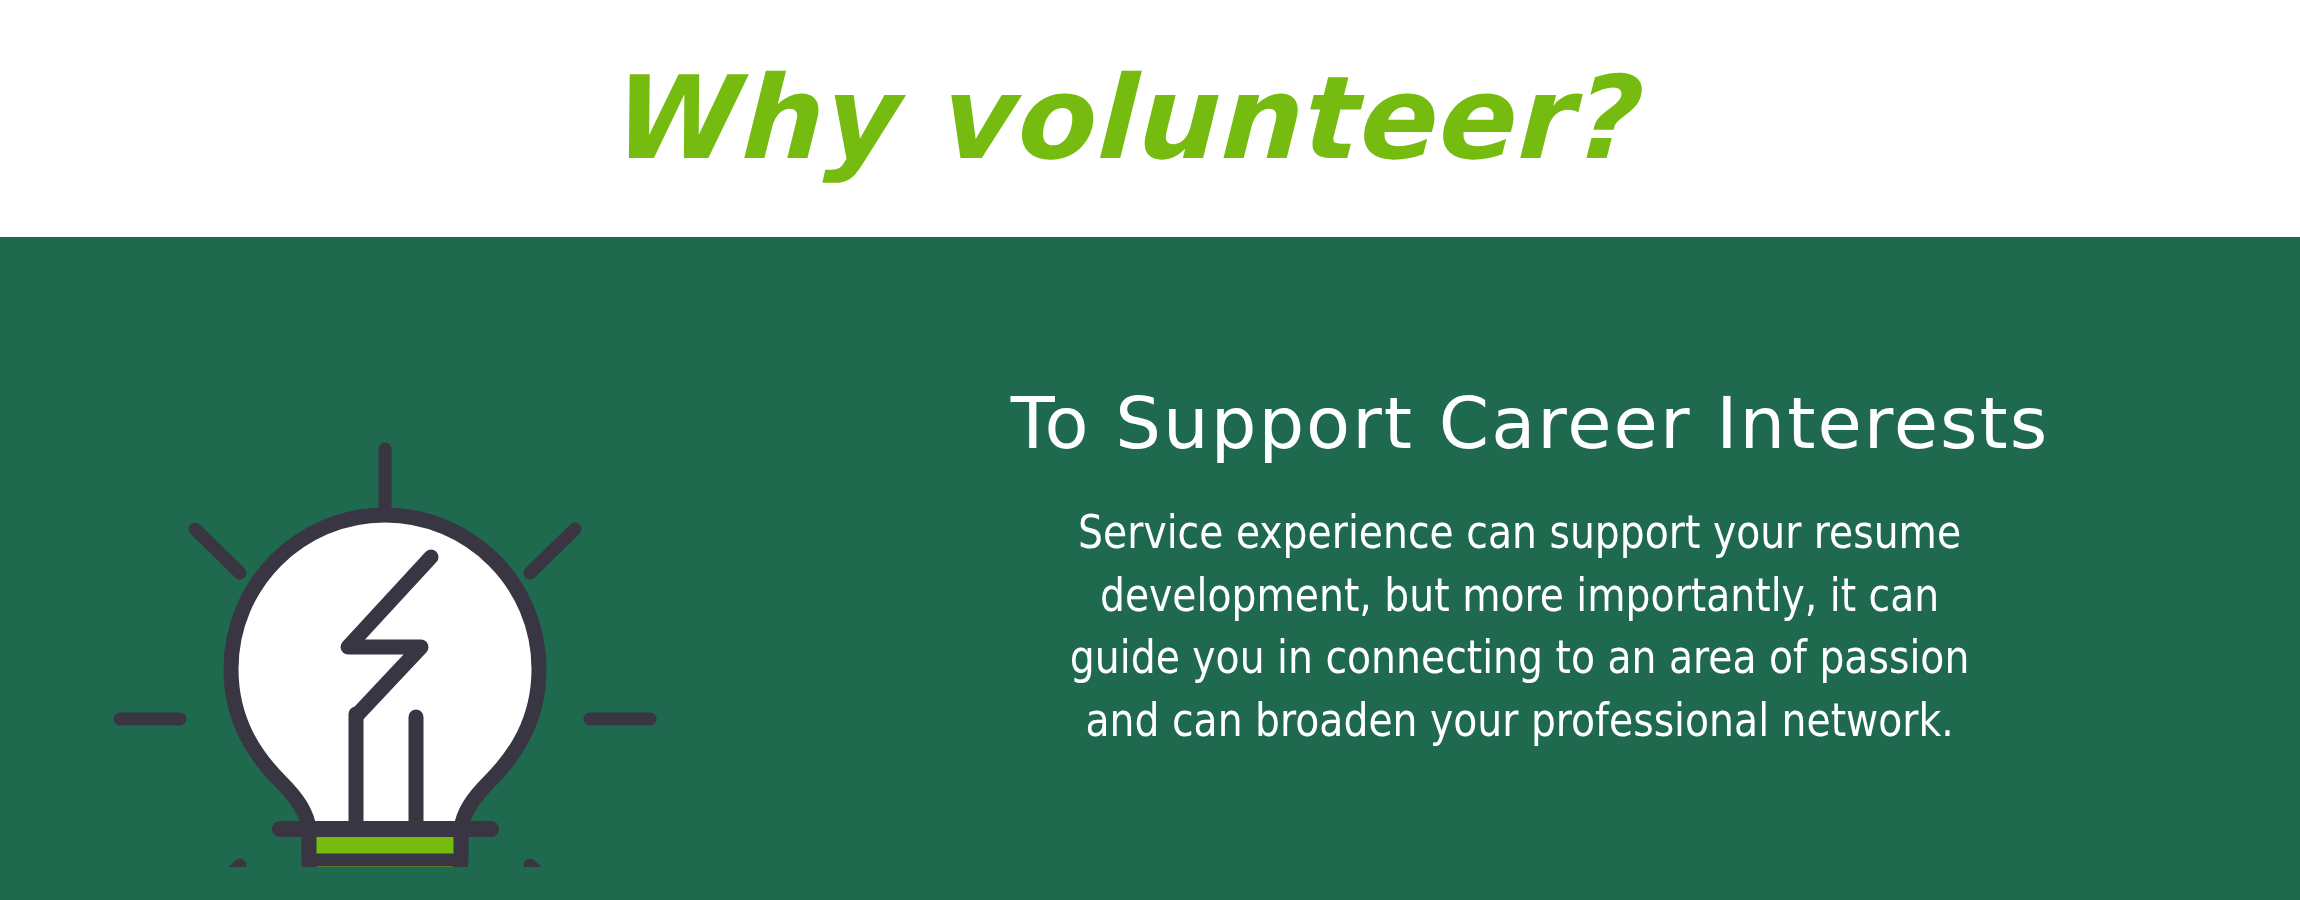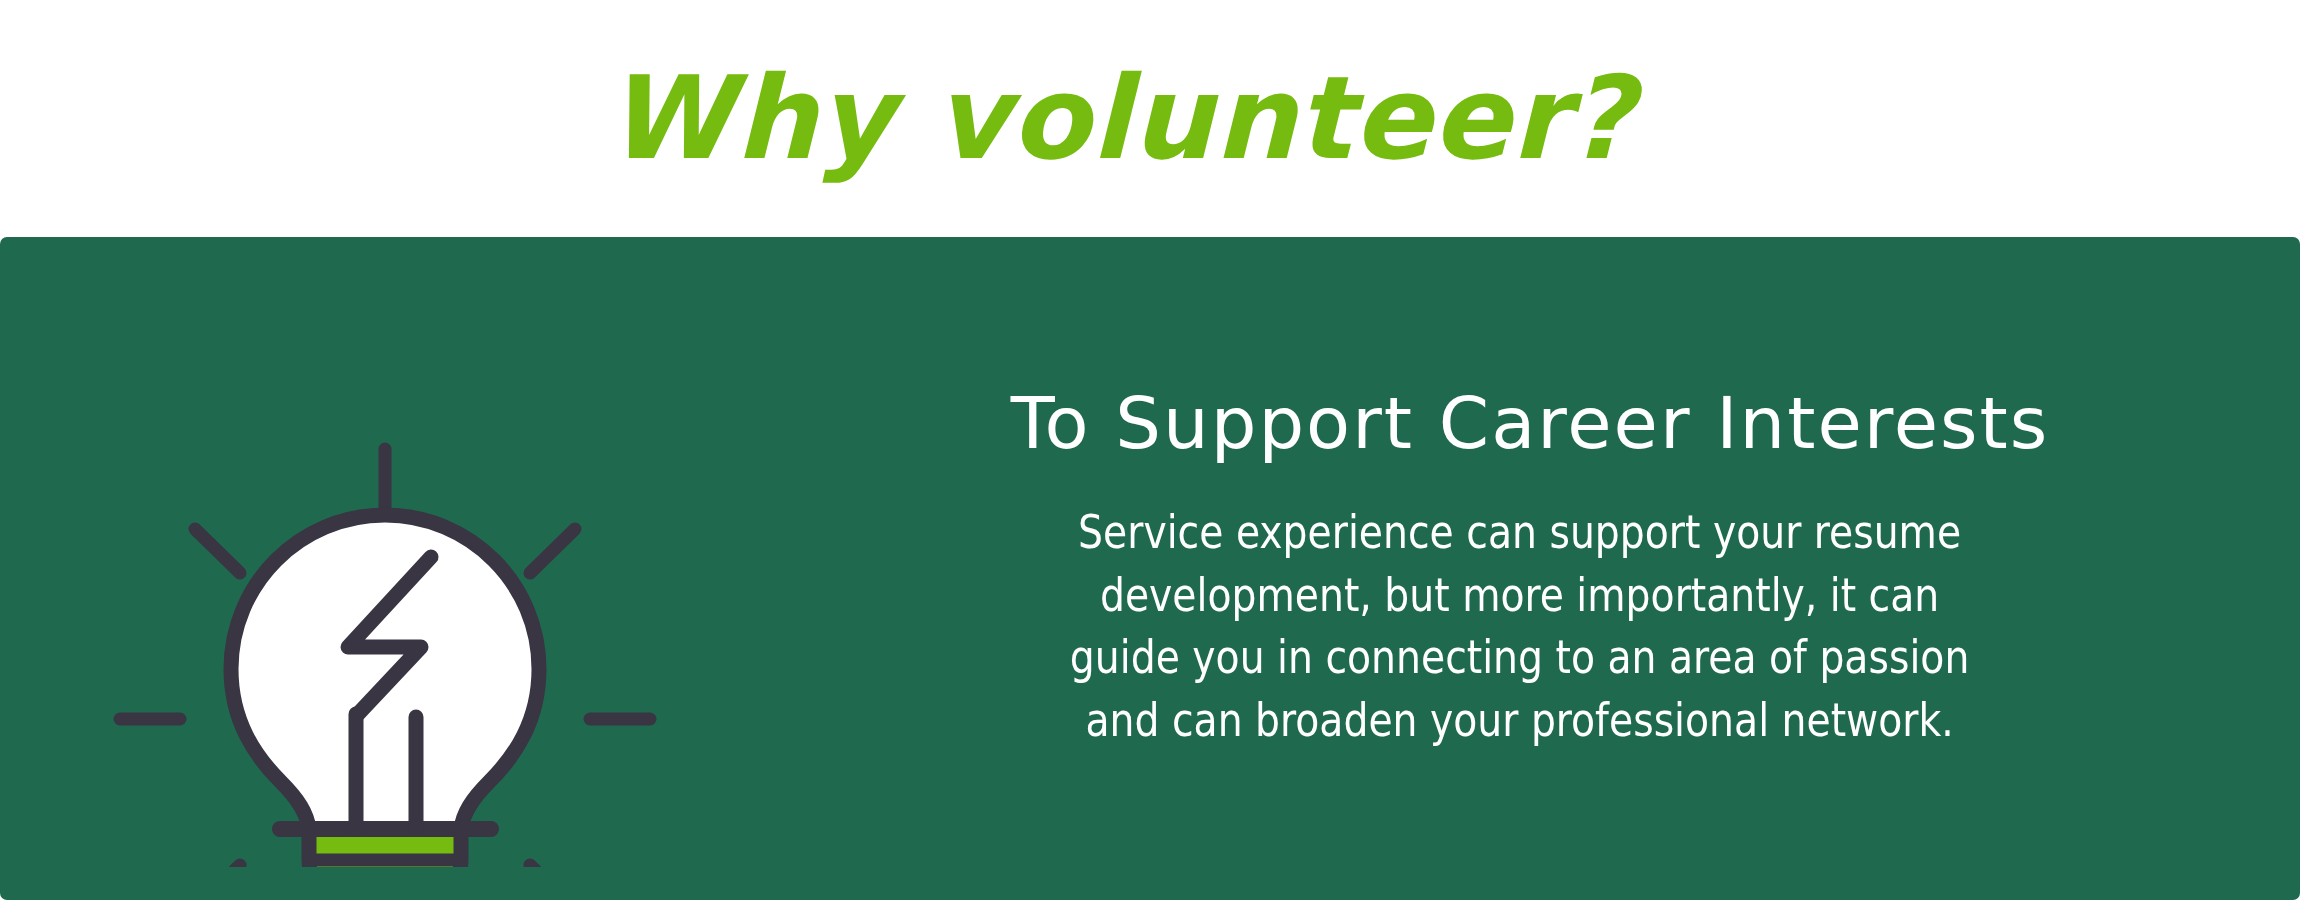--- a/index.html
+++ b/index.html
@@ -49,21 +49,20 @@
   }
 
   
   #content-band {
     position: absolute;
     left: 0;
     top: 237px;
     width: 2300px;
     height: 663px;
     background: #1f6a4f;
-    border-radius: 7px;
   }
 
   
   #bulb-figure {
     position: absolute;
     left: 95px;
     top: 40px;
     width: 600px;
     height: 590px;
   }

